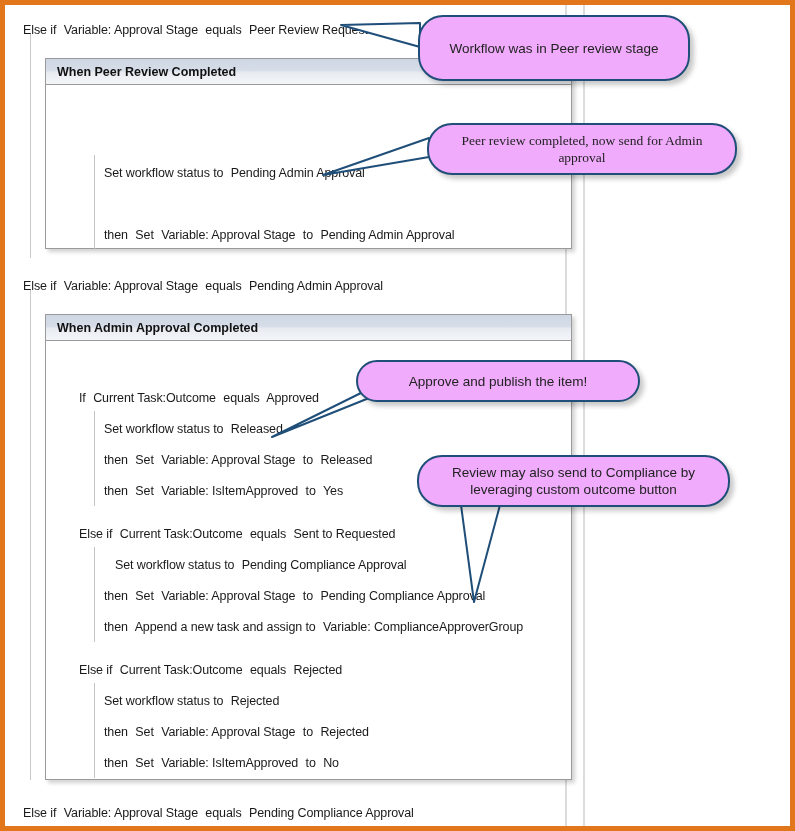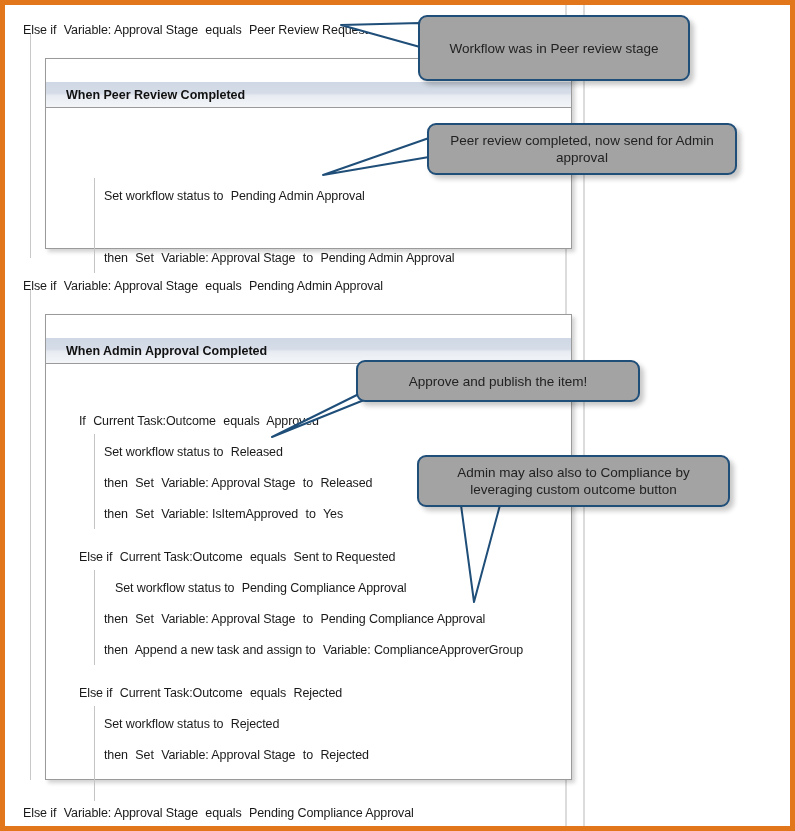--- a/index.html
+++ b/index.html
@@ -57,29 +57,28 @@
   .panel {
     position: absolute;
     background: #ffffff;
     border: 1px solid #9a9a9a;
     box-shadow: 3px 3px 4px rgba(0,0,0,0.18);
     box-sizing: border-box;
   }
   .panel-header {
     height: 26px;
     line-height: 26px;
-    padding-left: 20px;
+    padding-left: 11px;
     border-bottom: 1px solid #9a9a9a;
     background: linear-gradient(to bottom, #ced7e4 0%, #d6dde8 45%, #e8ecf2 55%, #f3f5f8 100%);
     font-family: "Liberation Sans", sans-serif;
     font-size: 12.5px;
     font-weight: bold;
     color: #111111;
     box-sizing: border-box;
-    margin-top: 23px;
   }
   .panel-body {
     position: relative;
     height: calc(100% - 26px);
   }
 
   
   .cond {
     position: absolute;
     white-space: nowrap;
@@ -97,23 +96,23 @@
   .stmt-rail {
     position: absolute;
     width: 1px;
     background: #c4c4c4;
   }
 
   
   .callout {
     position: absolute;
     box-sizing: border-box;
-    background: #a3a3a3;
+    background: #f0abfc;
     border: 2px solid #1F4E79;
-    border-radius: 9px;
+    border-radius: 25px;
     color: #222222;
     font-size: 13.5px;
     line-height: 17px;
     text-align: center;
     display: flex;
     align-items: center;
     justify-content: center;
     padding: 2px 12px;
     box-shadow: 4px 4px 5px rgba(0,0,0,0.22);
     z-index: 40;
@@ -236,20 +235,27 @@
           <span style="margin-right: 4px;">Set workflow status to</span>
           <span class="lnk">Rejected</span>
         </div>
         <div class="stmt" style="left:58px; top:384px;">
           <span style="margin-right: 4px;">then</span>
           <span style="margin-right: 4px;">Set</span>
           <span class="lnk" style="margin-right: 4px;">Variable: Approval Stage</span>
           <span style="margin-right: 4px;">to</span>
           <span class="lnk">Rejected</span>
         </div>
+        <div class="stmt" style="left:58px; top:415px;">
+          <span style="margin-right: 4px;">then</span>
+          <span style="margin-right: 4px;">Set</span>
+          <span class="lnk" style="margin-right: 4px;">Variable: IsItemApproved</span>
+          <span style="margin-right: 4px;">to</span>
+          <span class="lnk">No</span>
+        </div>
 
       </div>
     </div>
 
     <div class="branch" style="left:18px; top:801px;">
       <span style="margin-right: 4px;">Else if</span>
       <span class="lnk" style="margin-right: 4px;">Variable: Approval Stage</span>
       <span class="lnk" style="margin-right: 4px;">equals</span>
       <span class="lnk">Pending Compliance Approval</span>
     </div>
@@ -262,26 +268,26 @@
 
       <polygon points="364,384 267,432 384,385" fill="#ffffff" stroke="#1F4E79" stroke-width="2" stroke-linejoin="round"></polygon>
 
       <polygon points="456,500 469,597 495,500" fill="#ffffff" stroke="#1F4E79" stroke-width="2" stroke-linejoin="round"></polygon>
     </svg>
 
     <div class="callout" style="left:413px; top:10px; width:272px; height:66px;">
       <span>Workflow was in Peer review stage</span>
     </div>
 
-    <div class="callout" style="left:422px; top:118px; width:310px; height:52px;">
+    <div class="callout" style="left:422px; top:118px; width:310px; height:52px;font-family:Liberation Serif, serif;">
       <span>Peer review completed, now send for Admin approval</span>
     </div>
 
     <div class="callout" style="left:351px; top:355px; width:284px; height:42px;">
       <span>Approve and publish the item!</span>
     </div>
 
     <div class="callout" style="left:412px; top:450px; width:313px; height:52px;">
-      <span>Admin may also also to Compliance by leveraging custom outcome button</span>
+      <span>Review may also send to Compliance by leveraging custom outcome button</span>
     </div>
 
   </div>
 </div>
 
 </body></html>

